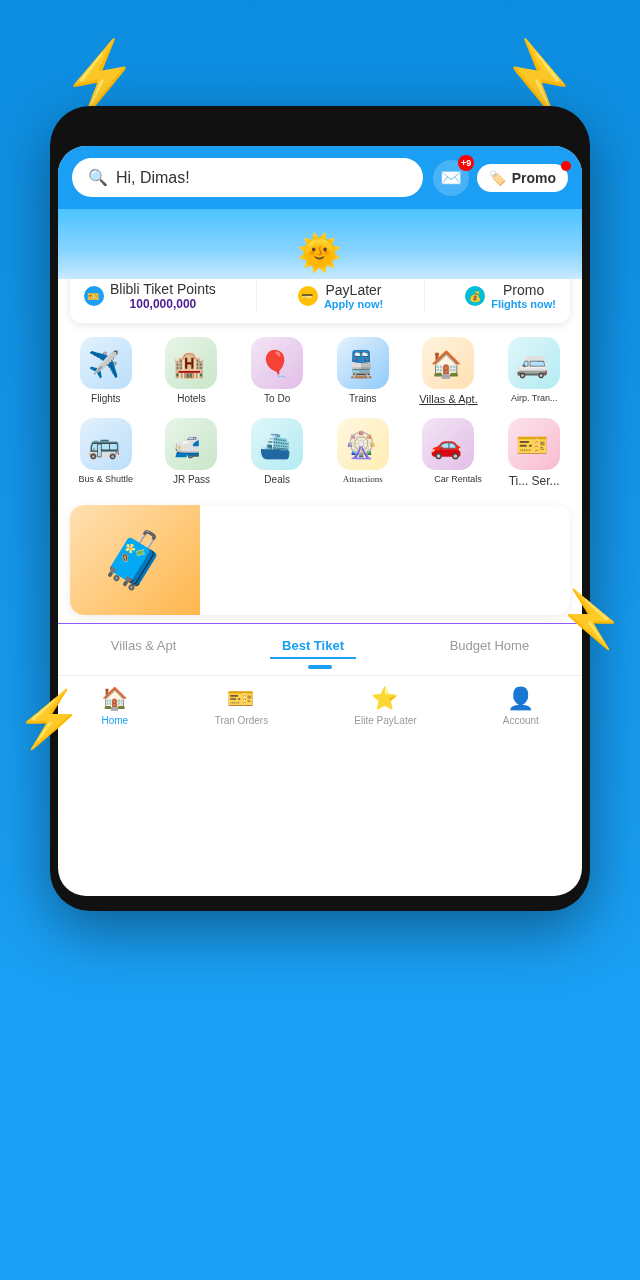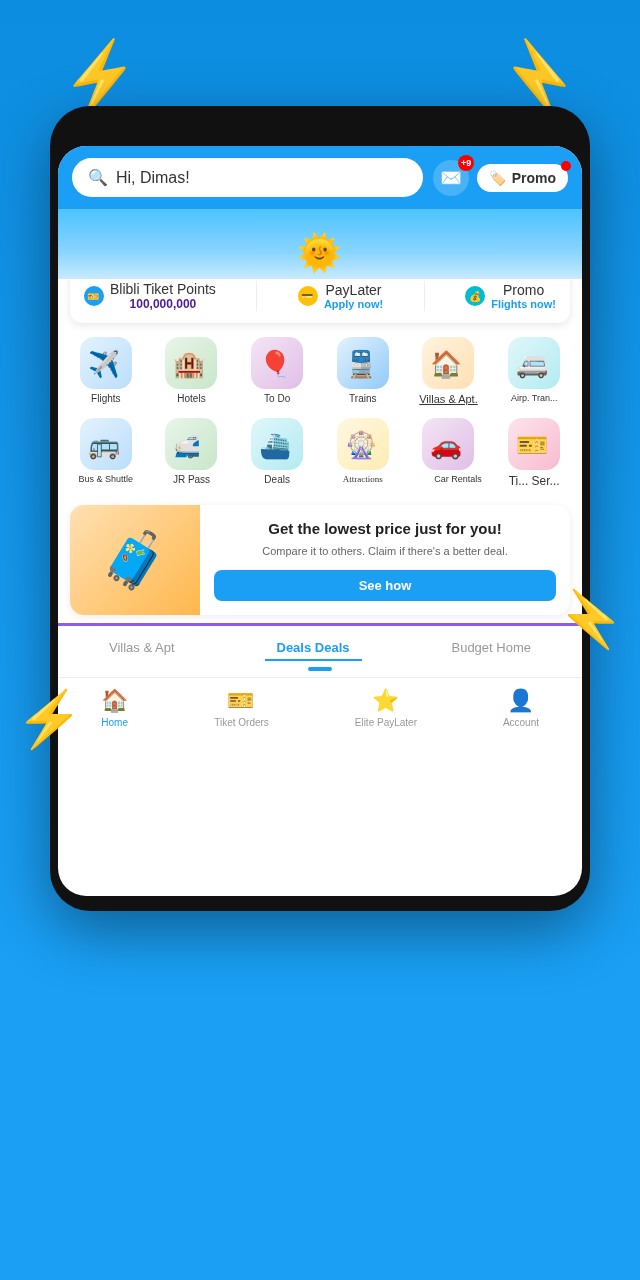--- a/index.html
+++ b/index.html
@@ -284,21 +284,21 @@
       font-weight: 600;
       cursor: pointer;
       width: 100%;
     }
 
     
     .section-tabs {
       display: flex;
       justify-content: space-around;
       padding: 10px 0 6px;
-      border-top: 3px solid #8b5cf6;
+      border-top: 1px solid #8b5cf6;
       margin-top: 6px;
       text-align: center;
     }
     .section-tab {
       font-size: 13px;
       color: #999;
       cursor: pointer;
       padding: 4px 12px;
     }
     .section-tab.active {
@@ -505,45 +505,40 @@
                 </svg>
             </div>
             <span class="service-label" style="font-size:12px;">Ti... Ser...</span>
           </div>
         </div>
 
         <div class="promo-banner">
           <div class="promo-image">
             <span style="font-size:55px;">🧳</span>
           </div>
-          <div class="promo-content">
-            <div class="promo-title">Get the lowest price just for you!</div>
-            <div class="promo-desc">Compare it to others. Claim if there's a better deal.</div>
-            <button class="see-how-btn">See how</button>
-          </div>
         </div>
 
         <div class="section-tabs">
           <div class="section-tab">Villas &amp; Apt</div>
-          <div class="section-tab active">Deals Deals</div>
+          <div class="section-tab active">Best Tiket</div>
           <div class="section-tab">Budget Home</div>
         </div>
 
         <div style="display:flex; justify-content:center; padding-bottom:6px;">
           <div style="width:24px; height:4px; background:#1a9ff4; border-radius:2px;"></div>
         </div>
 
         <div class="bottom-nav">
           <div class="nav-item">
             <span class="nav-icon active">🏠</span>
             <span class="nav-label active">Home</span>
           </div>
           <div class="nav-item">
             <span class="nav-icon">🎫</span>
-            <span class="nav-label">Tiket Orders</span>
+            <span class="nav-label">Tran Orders</span>
           </div>
           <div class="nav-item">
             <span class="nav-icon">⭐</span>
             <span class="nav-label">Elite PayLater</span>
           </div>
           <div class="nav-item">
             <span class="nav-icon">👤</span>
             <span class="nav-label">Account</span>
           </div>
         </div>

